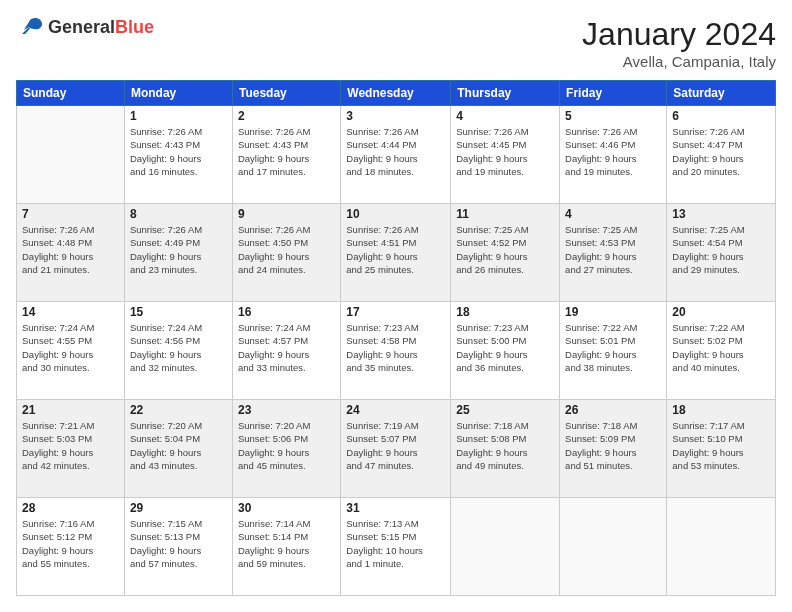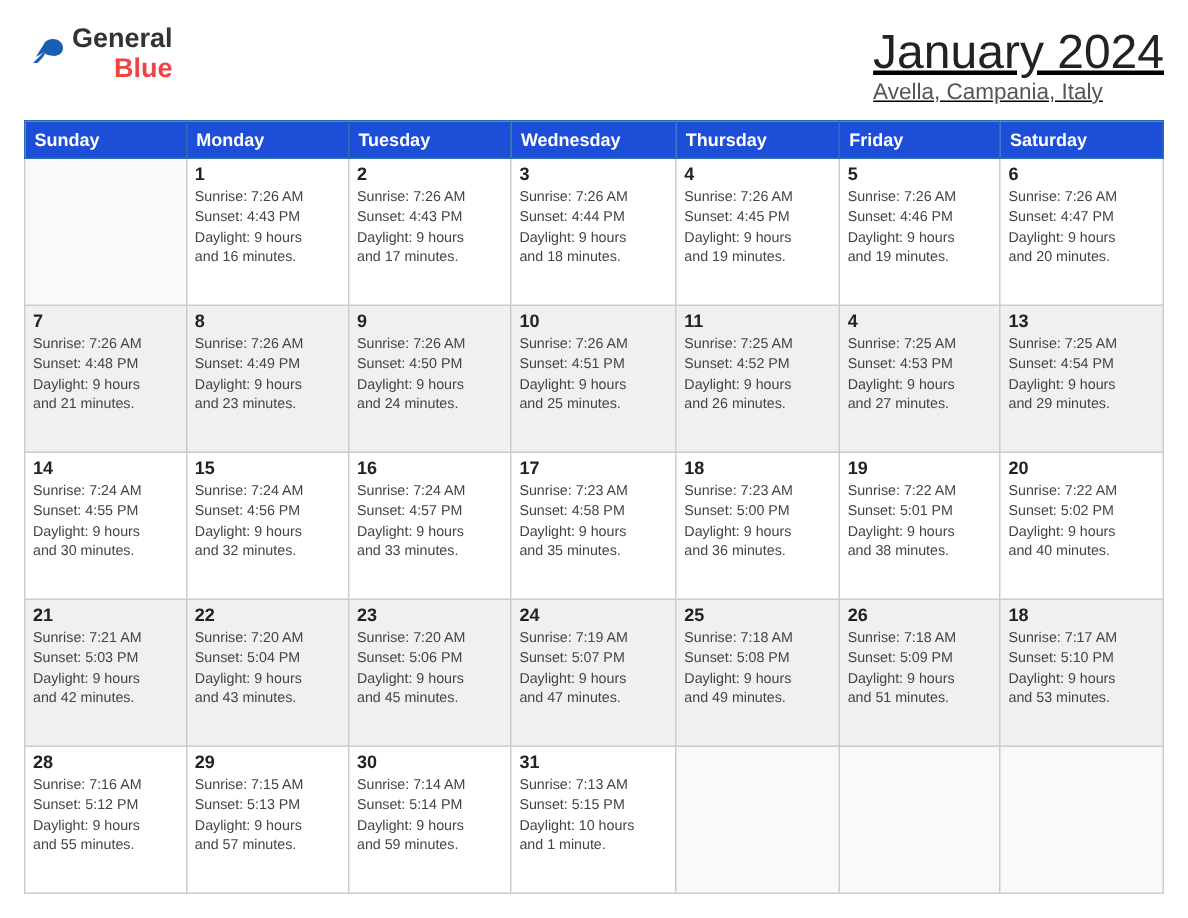--- a/index.html
+++ b/index.html
@@ -23,35 +23,33 @@
       justify-content: space-between;
       margin-bottom: 10px;
     }
     .logo {
       display: flex;
       align-items: center;
       gap: 4px;
     }
     .logo-text {
       display: flex;
-      flex-direction: column;
+      flex-direction: row;
       font-size: 18px;
       font-weight: bold;
       line-height: 1.1;
-      align-items: flex-end;
     }
     .logo-general { color: #333; }
     .logo-blue { color: #ef4444; }
     .logo-bird {
       width: 28px;
       height: 24px;
     }
     .title-block {
-      text-align: left;
-      text-decoration: underline;
+      text-align: right;
     }
     .month-title {
       font-size: 32px;
       font-weight: normal;
       color: #222;
     }
     .location {
       font-size: 15px;
       color: #555;
     }

